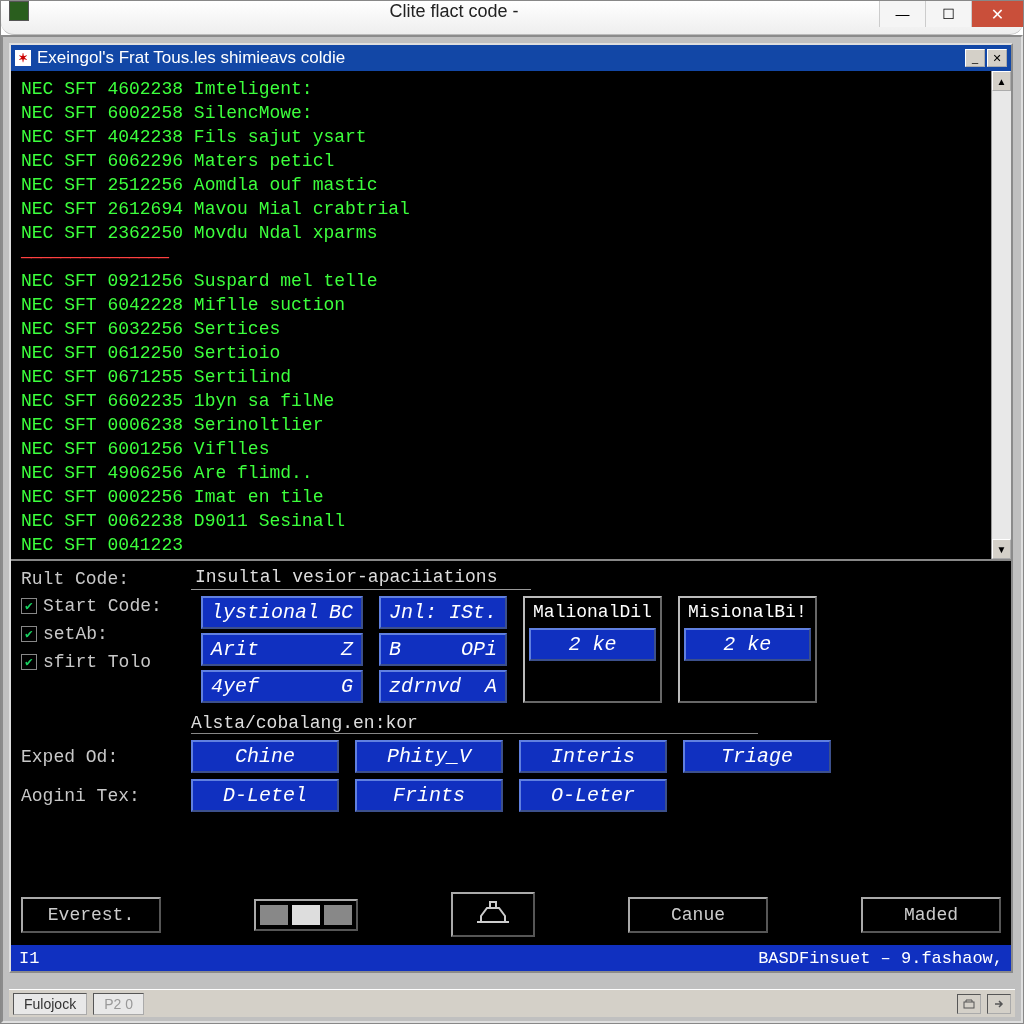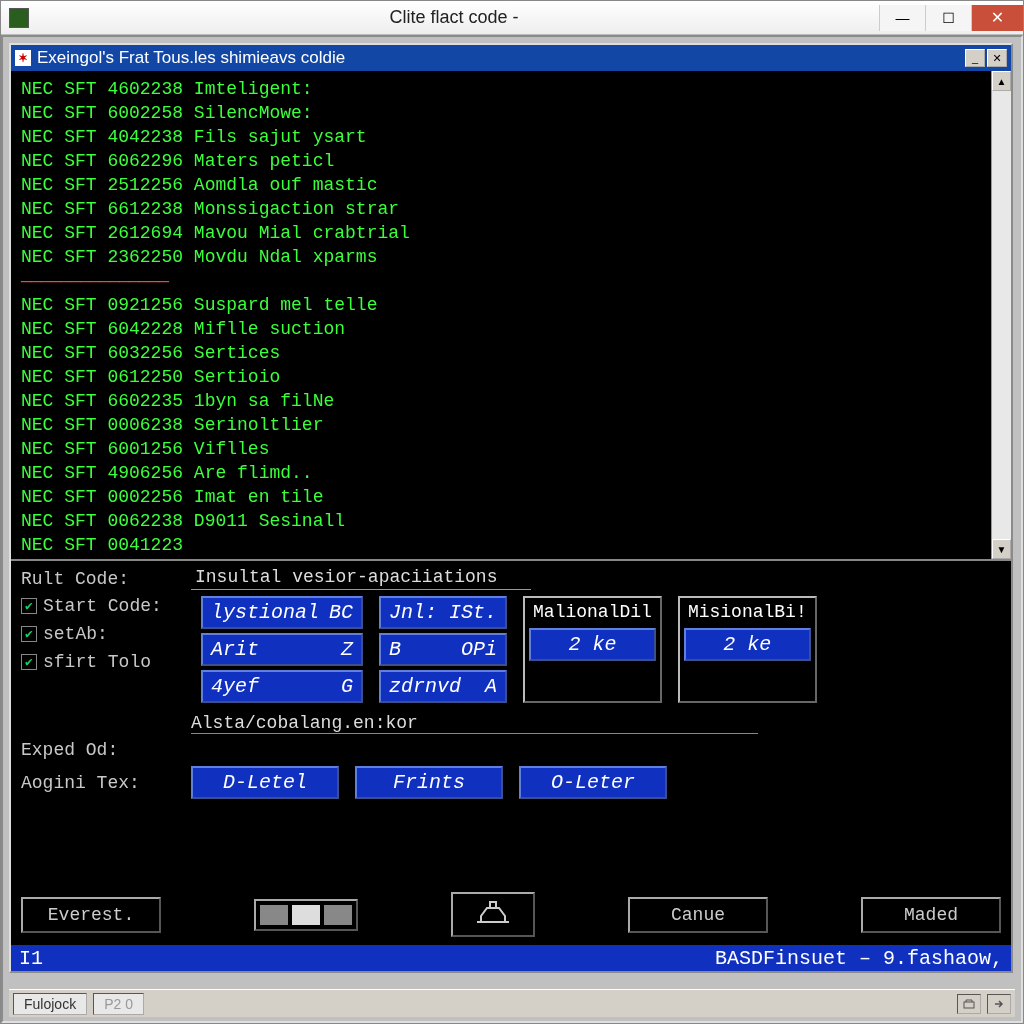--- a/index.html
+++ b/index.html
@@ -15,22 +15,23 @@
   width: 1024px;
   height: 1024px;
   background: #fff;
   border: 1px solid #888;
 }
 .outer-titlebar {
   height: 34px;
   background: linear-gradient(#fff, #eee);
   border-bottom: 1px solid #bbb;
   display: flex;
-  align-items: center;
+  align-items: flex-start;
   position: relative;
+  border-radius: 13px;
 }
 .outer-title-icon {
   width: 20px;
   height: 20px;
   margin-left: 8px;
   background: #2a5e1e;
   border: 1px solid #555;
   display: inline-block;
 }
 .outer-title {
@@ -300,21 +301,21 @@
   bottom: 0;
   left: 0;
   right: 0;
   height: 26px;
   background: #1030c0;
   color: #fff;
   display: flex;
   align-items: center;
   justify-content: space-between;
   padding: 0 8px;
-  font-size: 20px;
+  font-size: 17px;
 }
 .statusbar {
   position: absolute;
   left: 6px;
   right: 6px;
   bottom: 4px;
   height: 28px;
   background: #d4d0c8;
   border-top: 1px solid #fff;
   display: flex;
@@ -369,28 +370,28 @@
         </div>
       </div>
 
       <div class="console-wrap">
         <div class="console-area">
           <div class="console-line">NEC SFT 4602238 Imteligent:</div>
           <div class="console-line">NEC SFT 6002258 SilencMowe:</div>
           <div class="console-line">NEC SFT 4042238 Fils sajut ysart</div>
           <div class="console-line">NEC SFT 6062296 Maters peticl</div>
           <div class="console-line">NEC SFT 2512256 Aomdla ouf mastic</div>
-          <div class="console-line">NEC SFT 6612238 Monssigaction strar</div>
           <div class="console-line">NEC SFT 2612694 Mavou Mial crabtrial</div>
           <div class="console-line">NEC SFT 2362250 Movdu Ndal xparms</div>
           <div class="console-line console-sep">———————————————</div>
           <div class="console-line">NEC SFT 0921256 Suspard mel telle</div>
           <div class="console-line">NEC SFT 6042228 Miflle suction</div>
           <div class="console-line">NEC SFT 6032256 Sertices</div>
           <div class="console-line">NEC SFT 0612250 Sertioio</div>
+          <div class="console-line">NEC SFT 0671255 Sertilind</div>
           <div class="console-line">NEC SFT 6602235 1byn sa filNe</div>
           <div class="console-line">NEC SFT 0006238 Serinoltlier</div>
           <div class="console-line">NEC SFT 6001256 Viflles</div>
           <div class="console-line">NEC SFT 4906256 Are flimd..</div>
           <div class="console-line">NEC SFT 0002256 Imat en tile</div>
           <div class="console-line">NEC SFT 0062238 D9011 Sesinall</div>
           <div class="console-line">NEC SFT 0041223</div>
         </div>
         <div class="scrollbar-v">
           <div class="scroll-arrow">▲</div>
@@ -466,20 +467,26 @@
                 </div>
               <div class="blue-btn narrow" style="justify-content:center">2 ke</div>
             </div>
           </div>
         </div>
 
         <div class="section-text">Alsta/cobalang.en:kor</div>
 
         <div class="lp-row">
           <span class="lp-label">Exped Od:</span>
+          <div class="blue-btn-group">
+            <div class="blue-btn" style="justify-content:center">Chine</div>
+            <div class="blue-btn" style="justify-content:center">Phity_V</div>
+            <div class="blue-btn" style="justify-content:center">Interis</div>
+            <div class="blue-btn" style="justify-content:center">Triage</div>
+          </div>
         </div>
 
 
         <div class="lp-row">
           <span class="lp-label">Aogini Tex:</span>
           <div class="blue-btn-group">
             <div class="blue-btn" style="justify-content:center">D-Letel</div>
             <div class="blue-btn" style="justify-content:center">Frints</div>
             <div class="blue-btn" style="justify-content:center">O-Leter</div>
           </div>

